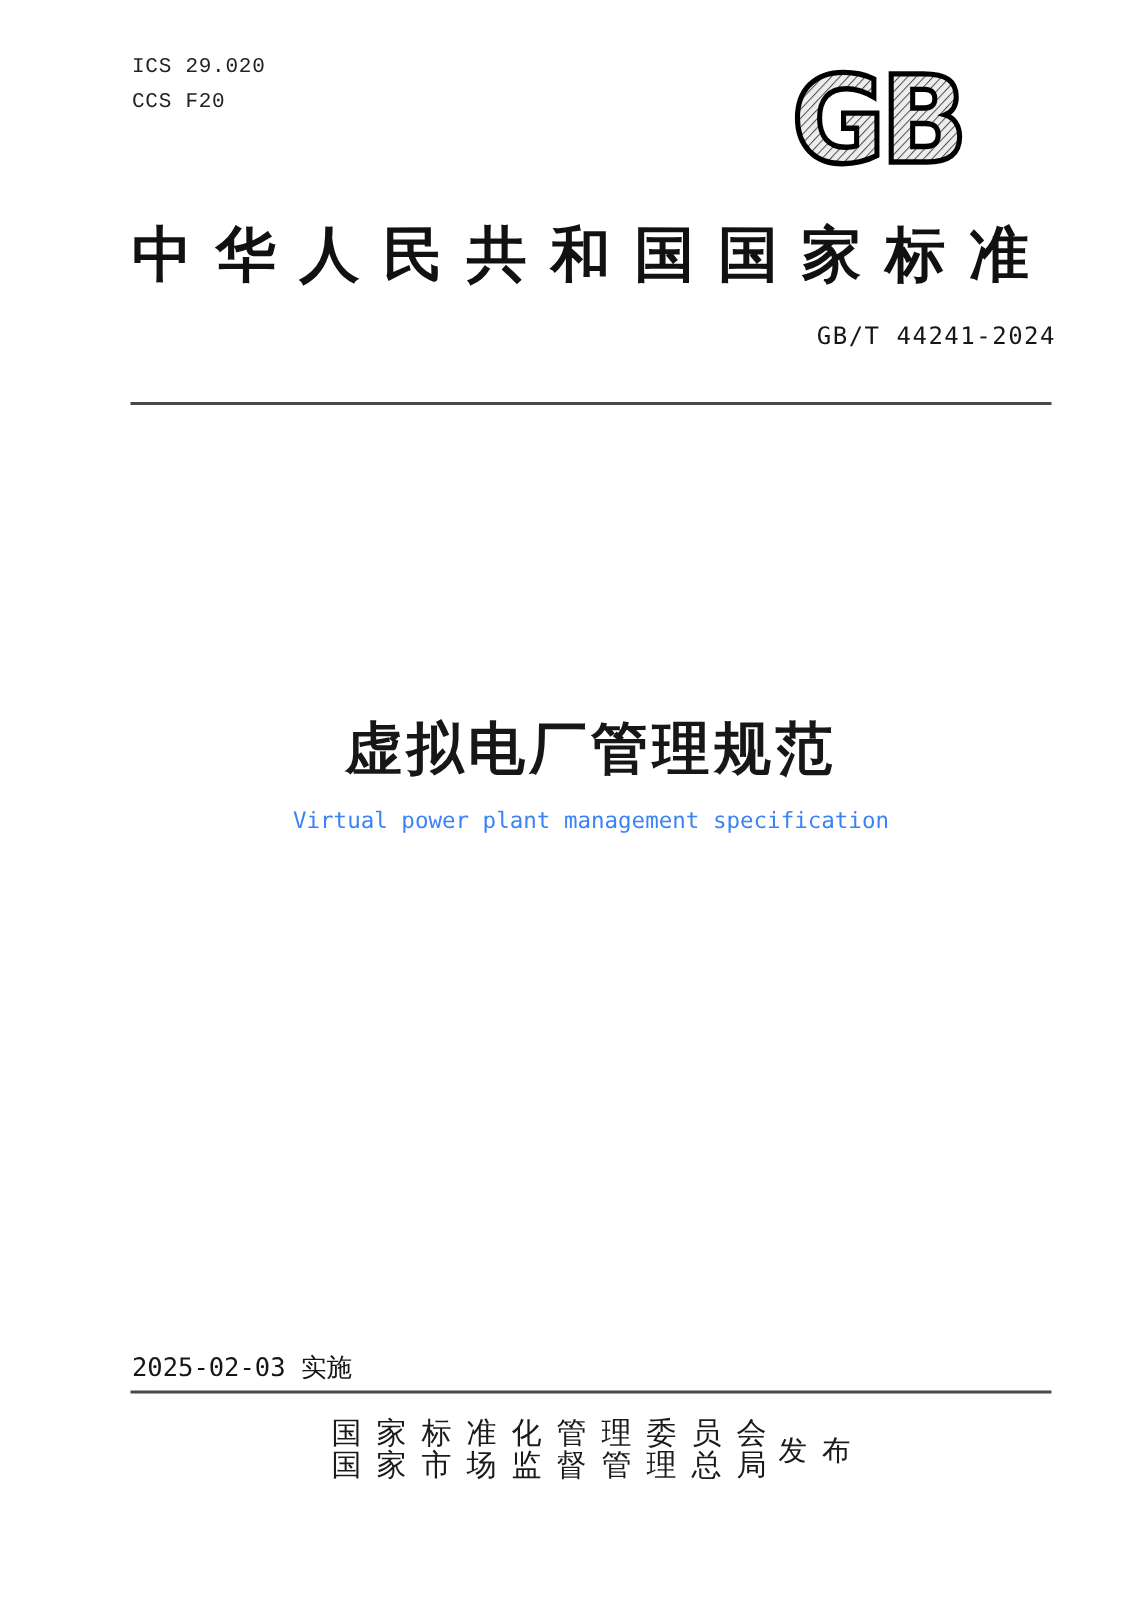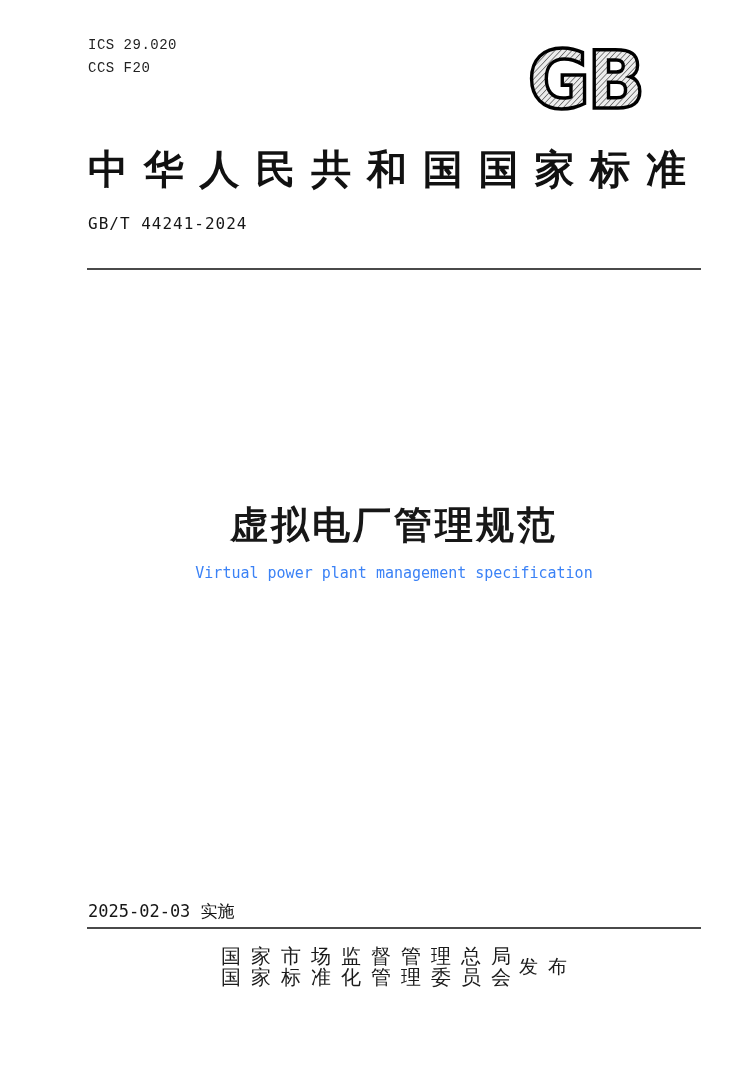--- a/index.html
+++ b/index.html
@@ -48,23 +48,24 @@
     font-weight: 600;
     line-height: 1.1;
     white-space: nowrap;
     text-align: justify;
     text-align-last: justify;
     color: #111;
   }
 
   .doc-number {
     position: absolute;
-    left: 88px;
+    left: 104px;
     top: 214px;
     width: 600px;
+    text-align: right;
     font-family: "DejaVu Sans Mono", monospace;
     font-size: 16px;
     letter-spacing: 1px;
     color: #161616;
   }
 
   .rule {
     position: absolute;
     left: 87px;
     width: 614px;
@@ -82,21 +83,20 @@
     width: 612px;
     text-align: center;
   }
   .main-title {
     font-family: Liberation Sans, sans-serif;
     font-weight: 700;
     font-size: 38px;
     letter-spacing: 3px;
     color: #171717;
     white-space: nowrap;
-    margin-top: 26px;
   }
   .en-title {
     margin-top: 13px;
     font-family: "DejaVu Sans Mono", monospace;
     font-size: 15px;
     color: #3b82f6;
     white-space: nowrap;
   }
 
   
@@ -183,19 +183,19 @@
     <div class="date-item">
       <span>2025-02-03</span>
       <span class="cjk">实施</span>
     </div>
   </div>
 
   <div class="rule rule-bottom"></div>
 
   <div class="publisher-block">
     <div class="publisher-lines">
+      <div class="pub-line">国家标准化管理委员会</div>
       <div class="pub-line">国家市场监督管理总局</div>
-      <div class="pub-line">国家标准化管理委员会</div>
     </div>
     <div class="publish-label">发布</div>
   </div>
 
 </div>
 
 </body></html>

